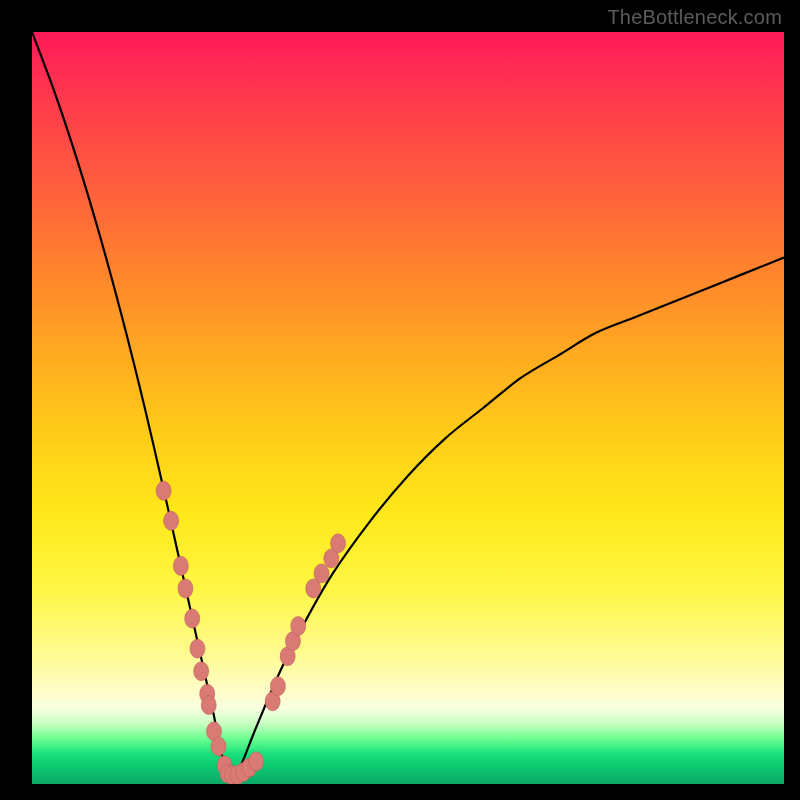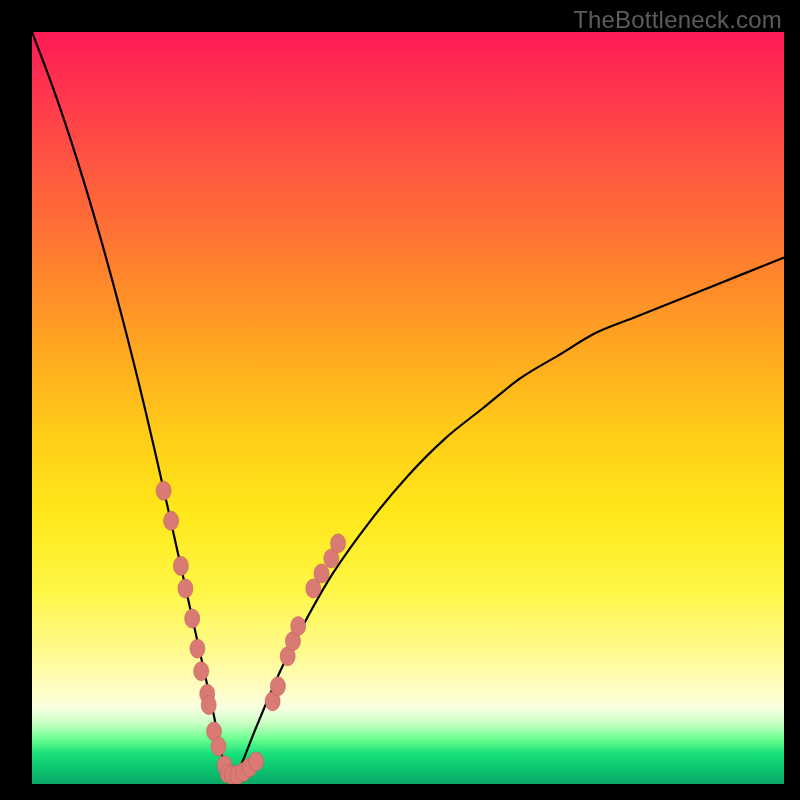--- a/index.html
+++ b/index.html
@@ -44,21 +44,21 @@
       #18e07a 96%,
       #0cc46f 98%,
       #0aa867 100%
     );
   }
   .watermark {
     position: absolute;
     top: 6px;
     right: 18px;
     color: #5c5c5c;
-    font-size: 24px;
+    font-size: 20px;
     letter-spacing: 0.2px;
     font-weight: 400;
     user-select: none;
   }
   svg.overlay {
     position: absolute;
     left: 0;
     top: 0;
     width: 752px;
     height: 752px;

